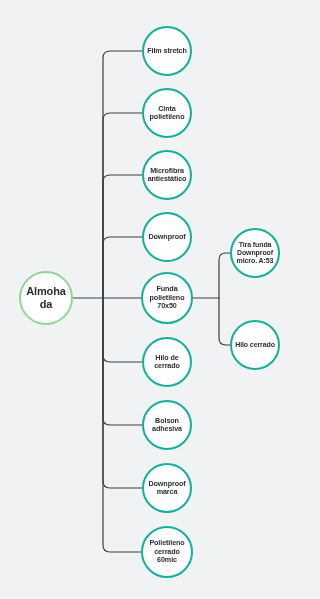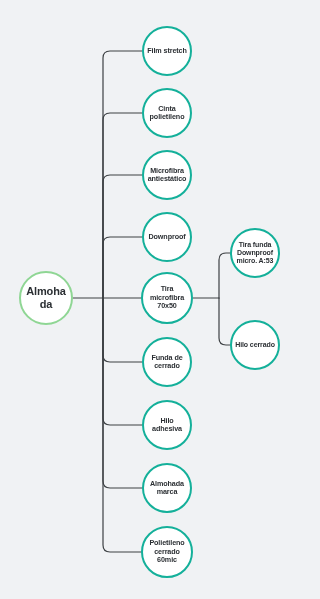--- a/index.html
+++ b/index.html
@@ -90,30 +90,30 @@
       <div class="node node-branch size-main" style="left: 142px; top: 88px; width: 50px; height: 50px;">
         <span class="node-label">Cinta polietileno</span>
       </div>
       <div class="node node-branch size-main" style="left: 142px; top: 150px; width: 50px; height: 50px;">
         <span class="node-label">Microfibra antiestático</span>
       </div>
       <div class="node node-branch size-main" style="left: 142px; top: 212px; width: 50px; height: 50px;">
         <span class="node-label">Downproof</span>
       </div>
       <div class="node node-branch size-main" style="left: 141px; top: 272px; width: 52px; height: 52px;">
-        <span class="node-label">Tira microfibra 70x50</span>
+        <span class="node-label">Funda polietileno 70x50</span>
       </div>
       <div class="node node-branch size-main" style="left: 142px; top: 337px; width: 50px; height: 50px;">
-        <span class="node-label">Funda de cerrado</span>
+        <span class="node-label">Hilo de cerrado</span>
       </div>
       <div class="node node-branch size-main" style="left: 142px; top: 400px; width: 50px; height: 50px;">
-        <span class="node-label">Hilo adhesiva</span>
+        <span class="node-label">Bolson adhesiva</span>
       </div>
       <div class="node node-branch size-main" style="left: 142px; top: 463px; width: 50px; height: 50px;">
-        <span class="node-label">Almohada marca</span>
+        <span class="node-label">Downproof marca</span>
       </div>
       <div class="node node-branch size-main" style="left: 141px; top: 526px; width: 52px; height: 52px;">
         <span class="node-label">Polietileno cerrado 60mic</span>
       </div>
       <div class="node node-branch size-sub" style="left: 230px; top: 228px; width: 50px; height: 50px;">
         <span class="node-label">Tira funda Downproof micro. A:53</span>
       </div>
       <div class="node node-branch size-sub" style="left: 230px; top: 320px; width: 50px; height: 50px;">
         <span class="node-label">Hilo cerrado</span>
       </div>

